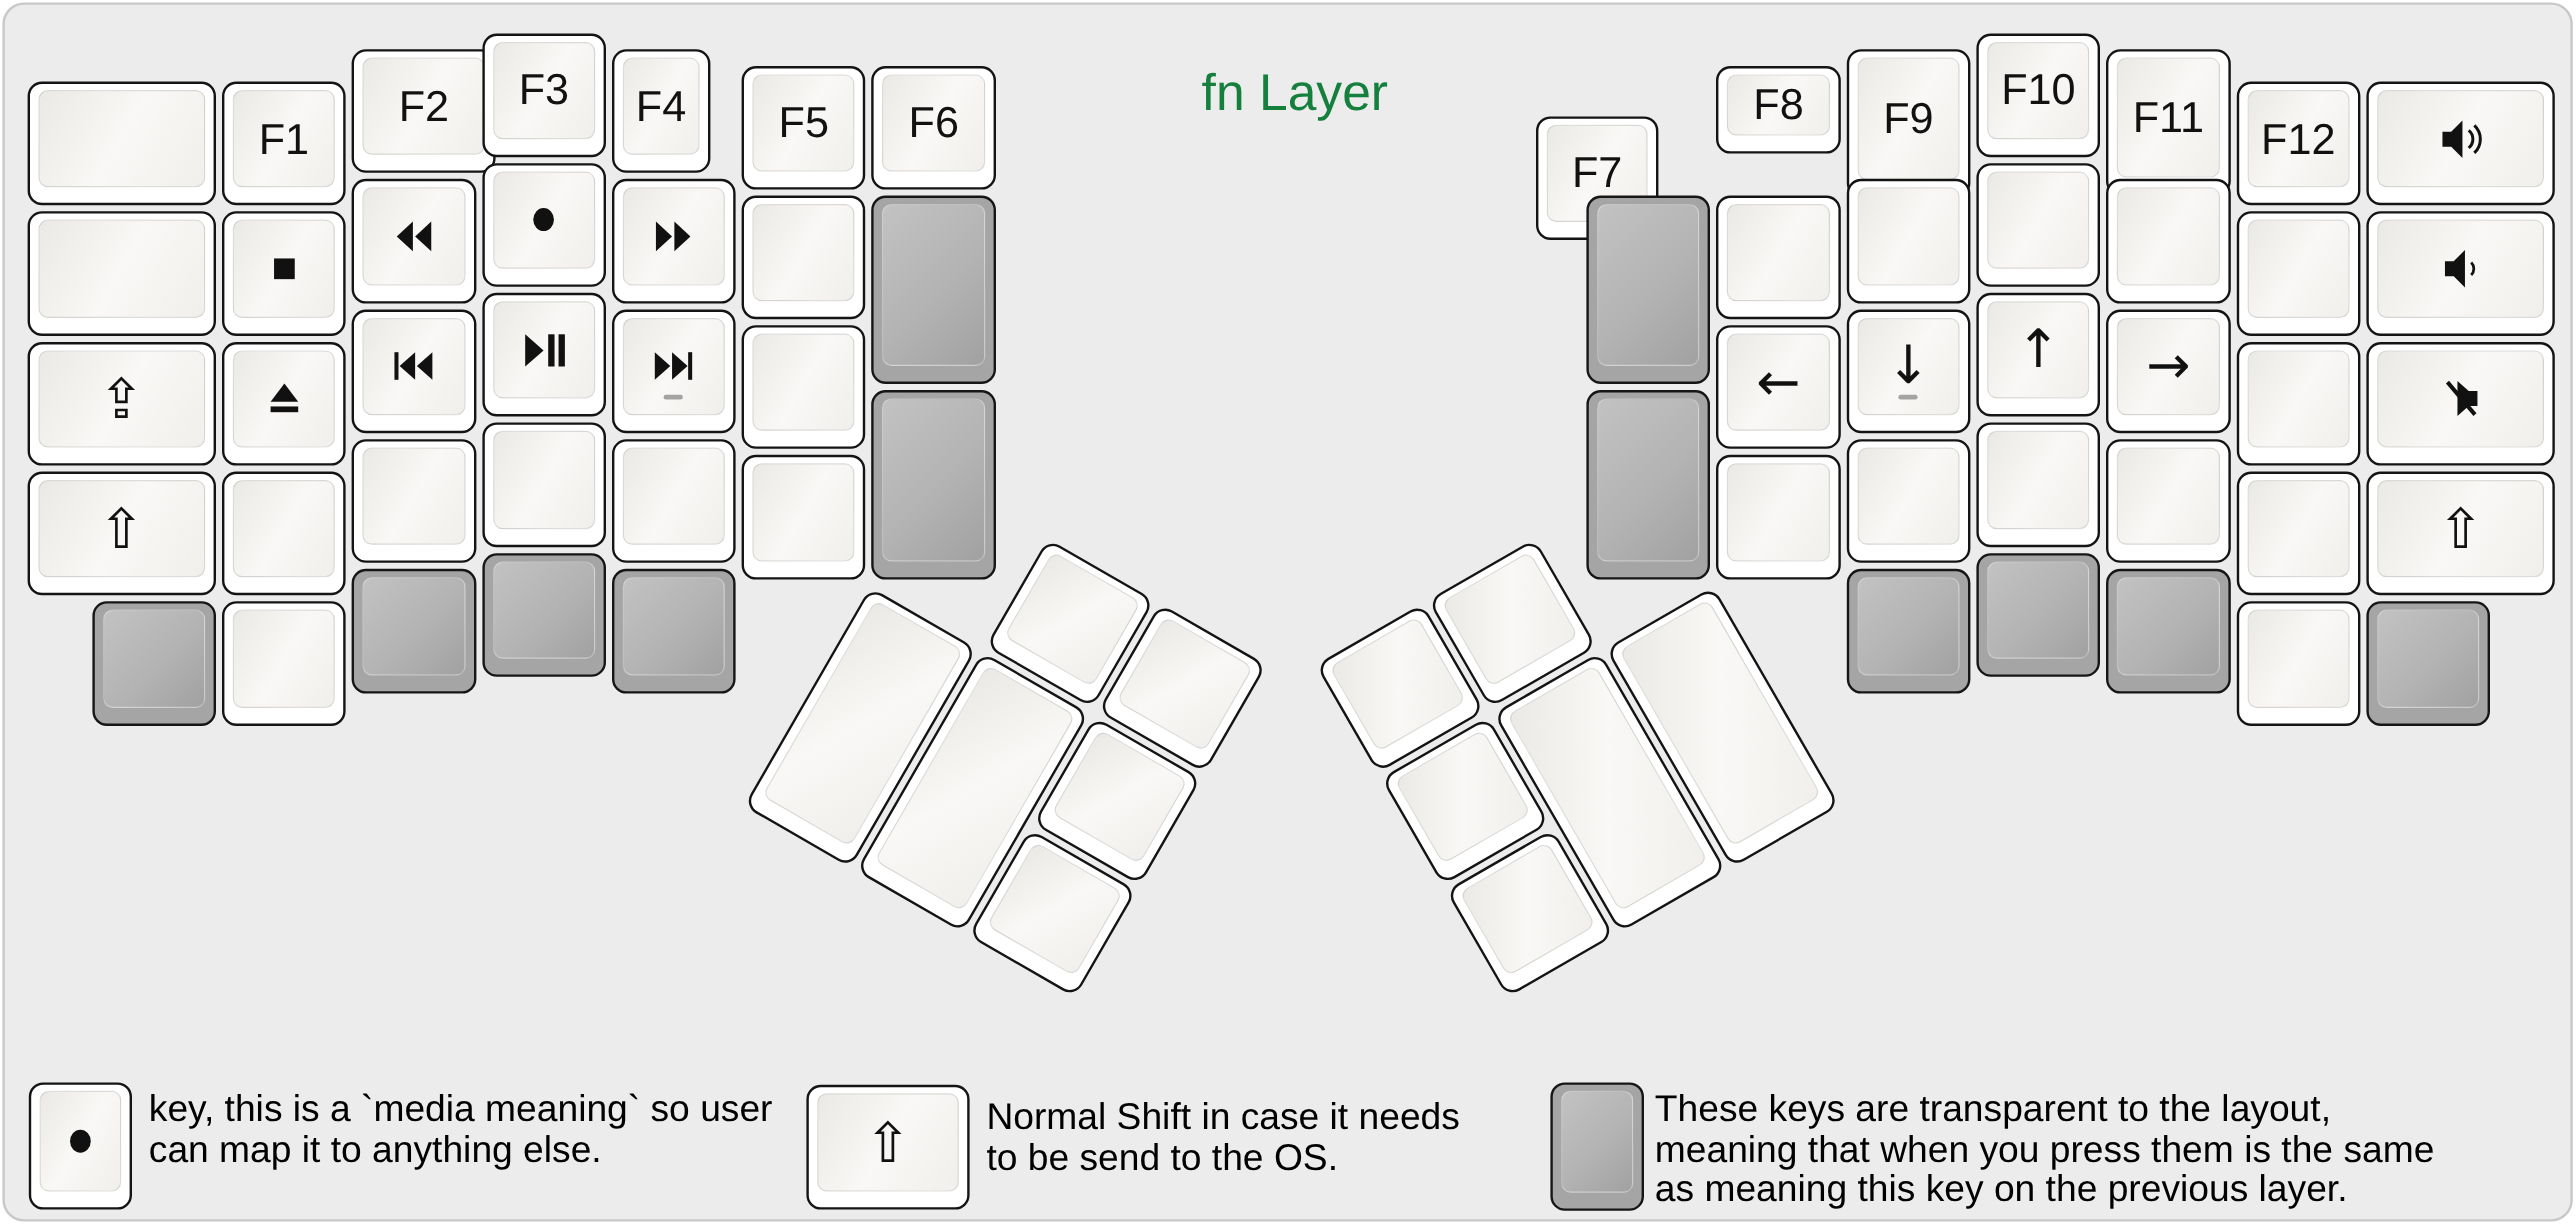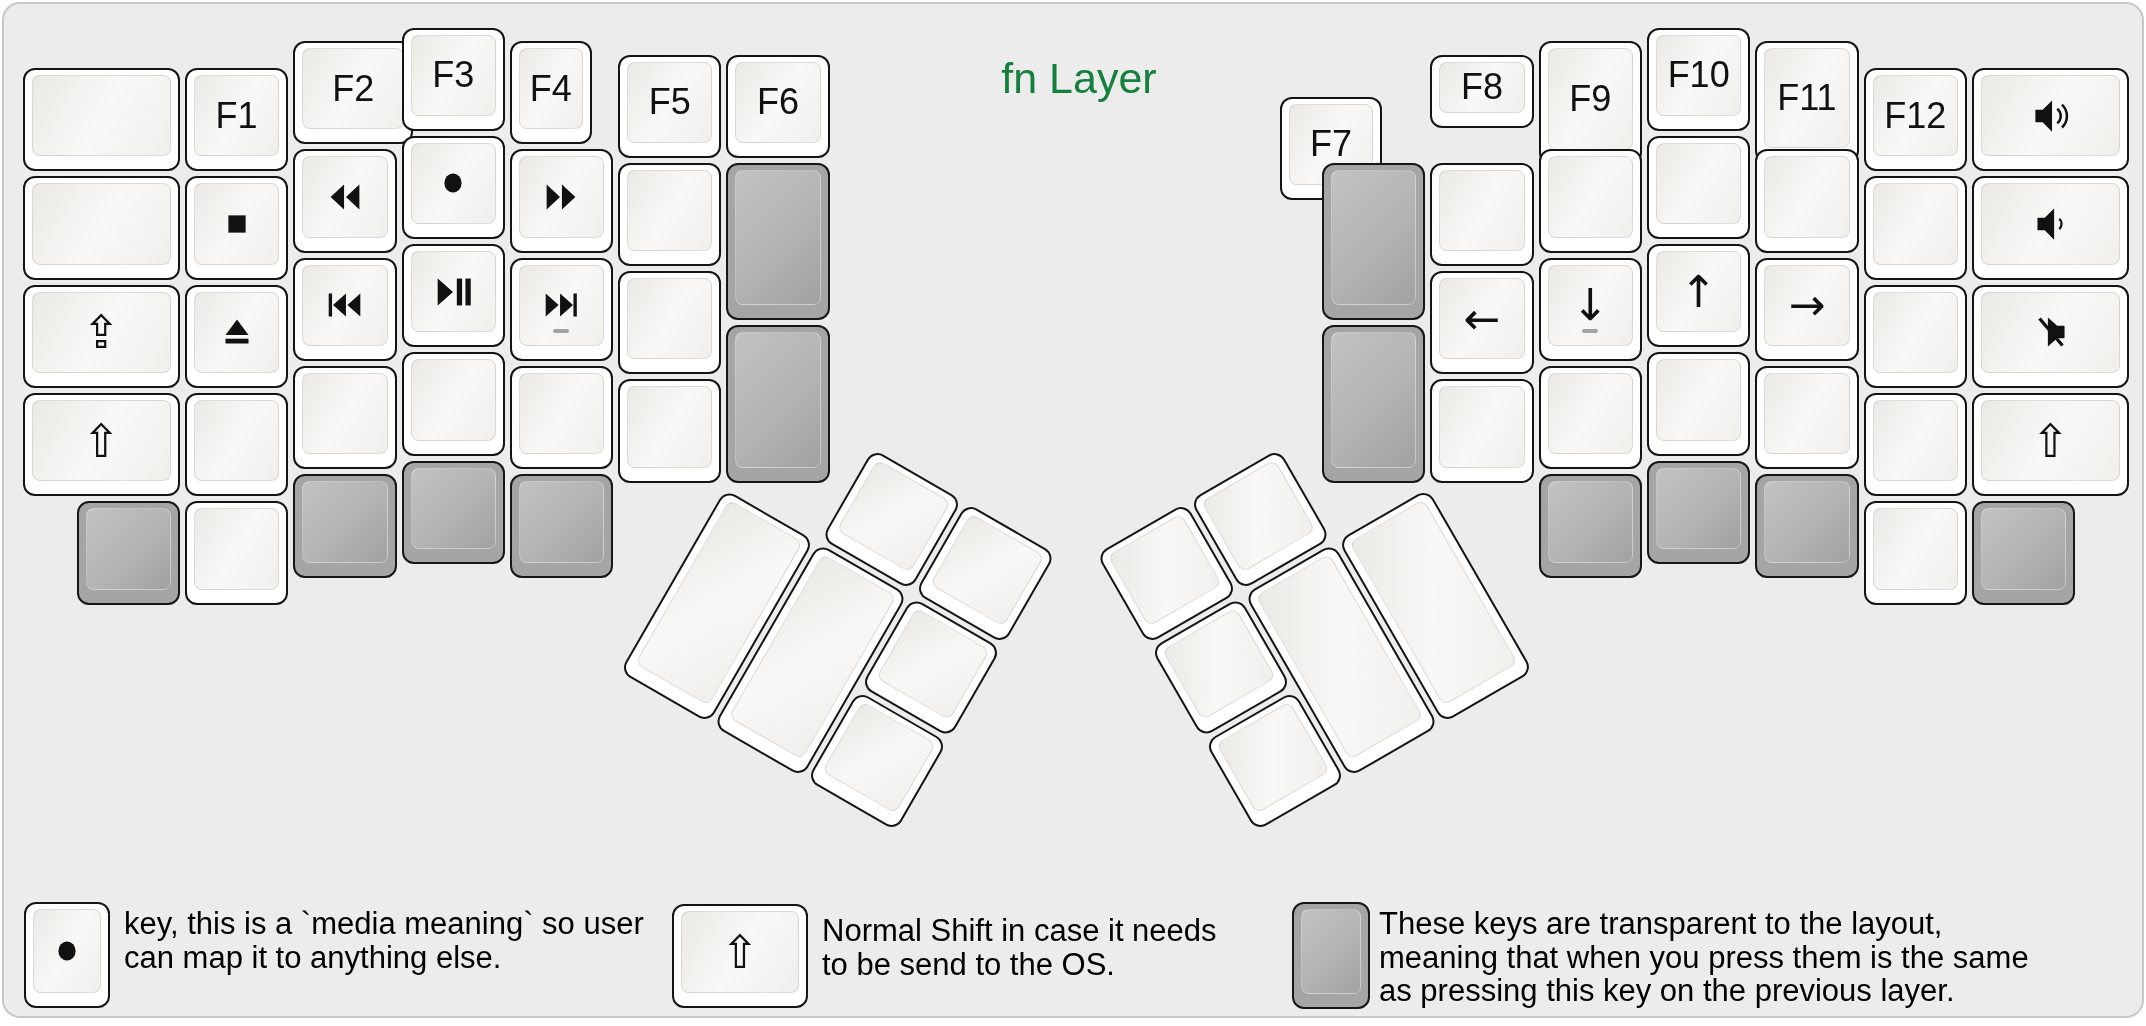--- a/index.html
+++ b/index.html
@@ -424,18 +424,18 @@
             <div>to be send to the OS.</div>
           </div>
         </div>
         <div class="legend-item">
           <div id="legend-key-2" class="key lkey gray">
             <div class="cap"></div>
           </div>
           <div id="legend-text-2" class="legend-text">
             <div>These keys are transparent to the layout,</div>
             <div>meaning that when you press them is the same</div>
-            <div>as pressing this key on the previous layer.</div>
+            <div>as meaning this key on the previous layer.</div>
           </div>
         </div>
       </div>
   </div>
 </div>
 
 </body></html>

